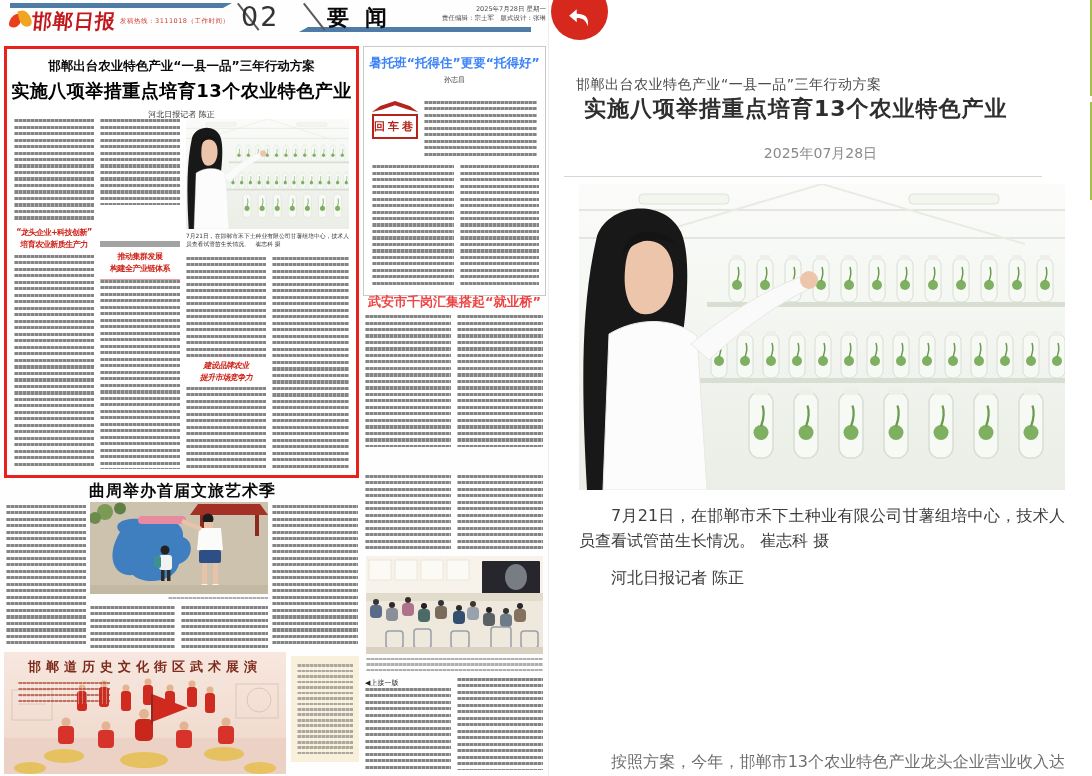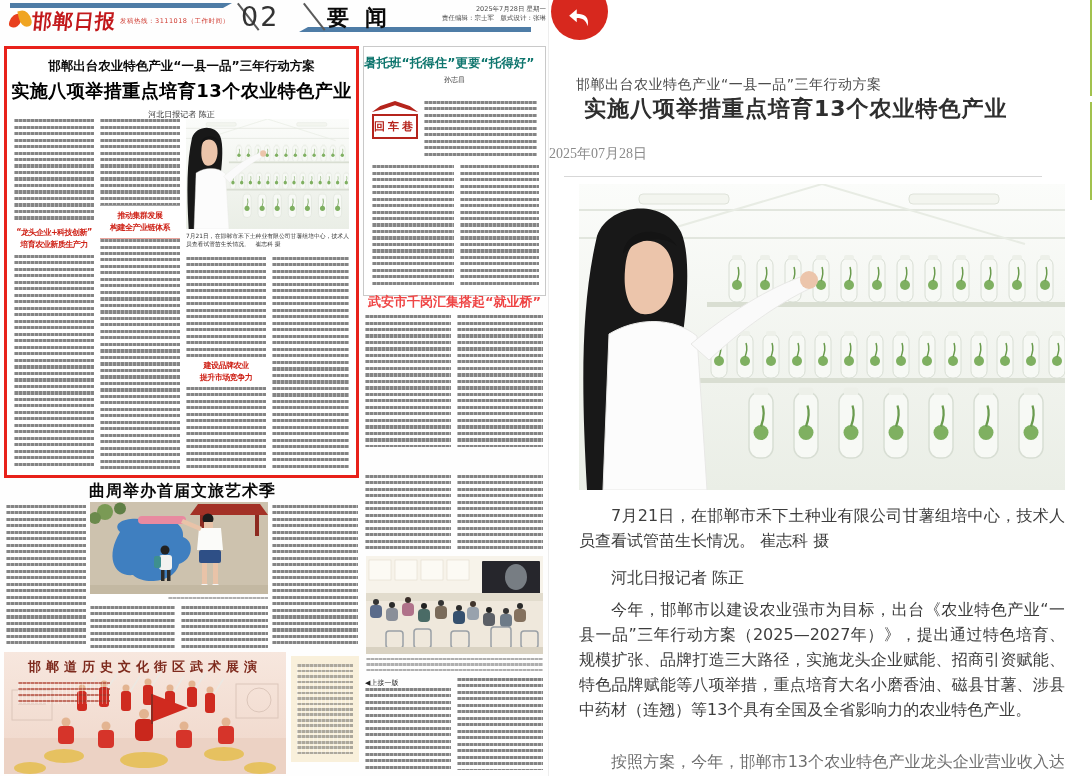--- a/index.html
+++ b/index.html
@@ -33,47 +33,47 @@
       repeating-linear-gradient(180deg, rgba(168,52,36,.65) 0 2.5px, rgba(168,52,36,0) 2.5px 6px);}
   
   .lead{left:4px;top:46px;width:355px;height:432px;border:3px solid #e8211a;background:#fff;box-sizing:border-box;}
   .lead-kicker{margin-top:9px;text-align:center;font-size:12.5px;font-weight:bold;color:#0c0c0c;}
   .lead-headline{text-align:center;font-size:18px;font-weight:bold;color:#000;margin-top:4px;letter-spacing:0.5px;white-space:nowrap;}
   .lead-byline{text-align:center;font-size:8px;color:#333;margin-top:6px;}
   .lead-cols{position:absolute;left:7px;right:7px;top:70px;bottom:6px;}
   .col{position:absolute;top:0;bottom:0;display:flex;flex-direction:column;}
   .subhead{color:#cf2318;font-weight:bold;font-size:8px;line-height:12px;text-align:center;
            display:flex;align-items:center;justify-content:center;white-space:pre-line;letter-spacing:-0.5px;}
-  .subhead.boxed{border-top:1px solid #a3a3a3;border-bottom:1px solid #eaa49c;}
+  .subhead.boxed{border-top:6px solid #a3a3a3;border-bottom:1px solid #eaa49c;margin-top:36px;}
   .lead-photo{position:absolute;left:172px;top:0;width:163px;height:110px;overflow:hidden;}
   .lead-cap{position:absolute;left:172px;top:113px;width:163px;font-size:5.8px;line-height:8px;color:#333;text-align:justify;}
   
   .mid1{left:363px;top:46px;width:183px;height:250px;border:1px solid #c9c9c9;box-sizing:border-box;background:#fff;}
-  .mid1-h{margin-top:8px;font-size:12.5px;font-weight:bold;color:#0f766e;white-space:nowrap;}
+  .mid1-h{margin-top:8px;text-align:center;font-size:12.5px;font-weight:bold;color:#3b82f6;white-space:nowrap;}
   .mid1-a{text-align:center;font-size:7px;color:#444;margin-top:3px;}
   .roof{width:46px;height:11px;background:#b5241c;clip-path:polygon(0 100%,18% 45%,50% 0,82% 45%,100% 100%,78% 78%,50% 38%,22% 78%);}
   .stamp-text{margin-top:2px;border:2px solid #b5241c;color:#b5241c;font-weight:bold;font-size:11px;
               text-align:center;padding:3px 0;letter-spacing:3px;width:42px;}
   .mid-h2{left:363px;top:293px;width:183px;text-align:center;font-size:13px;font-weight:bold;color:#ef4444;white-space:nowrap;}
   .mid-h3{left:363px;top:451px;width:183px;text-align:center;font-size:15px;font-weight:bold;color:#0a0a0a;letter-spacing:3px;white-space:nowrap;}
   .contmk{font-size:7px;font-weight:normal;color:#222;height:10px;line-height:10px;}
   
   .a4-h{left:4px;top:481px;width:357px;text-align:center;font-size:16px;font-weight:bold;color:#0a0a0a;letter-spacing:1px;}
   .wushu-title{position:absolute;left:0;top:6px;width:100%;text-align:center;font-size:13px;font-weight:bold;
                color:#7e2a1d;letter-spacing:5px;white-space:nowrap;}
   .wushu-capbox{left:291px;top:656px;width:68px;height:106px;background:#f9f0db;}
   
   .reader{position:absolute;left:549px;top:0;width:543px;height:776px;background:#fff;}
   .back-btn{position:absolute;left:2px;top:-17px;width:57px;height:57px;border-radius:50%;
             background:#d7281e;display:flex;align-items:flex-end;justify-content:center;cursor:pointer;}
   .back-btn svg{margin-bottom:9px;}
   .edge-green{position:absolute;right:0;width:2px;background:#a2c24d;}
   .r-kicker{left:27px;top:76px;font-size:14px;color:#4c4c4c;letter-spacing:0.5px;}
   .r-title{left:35px;top:94px;font-size:22px;font-weight:bold;color:#2e2e2e;letter-spacing:1px;white-space:nowrap;}
-  .r-date{left:0;top:145px;width:100%;text-align:left;font-size:14px;color:#8a8a8a;font-family:Liberation Serif, serif;}
+  .r-date{left:0;top:145px;width:100%;text-align:center;font-size:14px;color:#8a8a8a;}
   .r-div{left:15px;top:176px;width:478px;height:1px;background:#d7d7d7;}
   .r-photo{left:30px;top:184px;width:486px;height:306px;overflow:hidden;}
   .r-text{font-size:16px;line-height:25px;color:#3d3d3d;text-align:justify;text-indent:2em;}
   .r-cap{left:30px;top:503px;width:486px;}
   .r-by{left:30px;top:565px;width:486px;}
   .r-p1{left:30px;top:597px;width:486px;}
   .r-p2{left:30px;top:749px;width:486px;opacity:.75;}
 </style>
 </head>
 <body>
@@ -107,21 +107,21 @@
           <div class="subhead" style="height:32px;">“龙头企业+科技创新”
 培育农业新质生产力</div>
           <div class="tx" style="flex:1;"></div>
         </div>
         <div class="col" style="left:86px;width:80px;">
           <div class="tx" style="height:86px;"></div>
           <div class="subhead boxed" style="height:32px;">推动集群发展
 构建全产业链体系</div>
           <div class="tx" style="flex:1;"></div>
         </div>
-        <div class="col" style="left:172px;width:80px;">
+        <div class="col" style="left:172px;width:80px;font-style:italic;">
           <div style="height:138px;"></div>
           <div class="tx" style="height:100px;"></div>
           <div class="subhead" style="height:30px;">建设品牌农业
 提升市场竞争力</div>
           <div class="tx" style="flex:1;"></div>
         </div>
         <div class="col" style="left:258px;width:77px;">
           <div style="height:138px;"></div>
           <div class="tx" style="flex:1;"></div>
         </div>
@@ -489,17 +489,16 @@
         <path d="M58 58 C84 52 96 70 94 96 C92 120 78 132 64 130 C50 128 44 108 46 86 C47 72 50 62 58 58 Z" fill="#ecc5ab"></path>
         <path d="M44 70 C46 44 84 40 98 62 C86 52 60 52 44 70 Z" fill="#141414"></path>
         <path d="M30 150 C60 132 96 134 118 152 L128 306 L24 306 Z" fill="#fcfcfc" stroke="#e8e8e6"></path>
         <path d="M112 160 C150 128 190 104 224 92 L232 104 C198 120 162 146 130 176 Z" fill="#fafafa" stroke="#e8e8e6"></path>
         <circle cx="230" cy="96" r="9" fill="#ecc5ab"></circle>
       </svg>
     </div>
 
     <div class="abs r-text r-cap">7月21日，在邯郸市禾下土种业有限公司甘薯组培中心，技术人员查看试管苗生长情况。 崔志科 摄</div>
     <div class="abs r-text r-by">河北日报记者 陈正</div>
-    <div class="abs r-text r-p1">今年，邯郸市以建设农业强市为目标，出台《农业特色产业“一县一品”三年行动方案（2025—2027年）》，提出通过特色培育、规模扩张、品牌打造三大路径，实施龙头企业赋能、招商引资赋能、特色品牌赋能等八项举措，重点培育大名小磨香油、磁县甘薯、涉县中药材（连翘）等13个具有全国及全省影响力的农业特色产业。</div>
     <div class="abs r-text r-p2">按照方案，今年，邯郸市13个农业特色产业龙头企业营业收入达540</div>
   </div>
 
 </div>
 
 </body></html>

